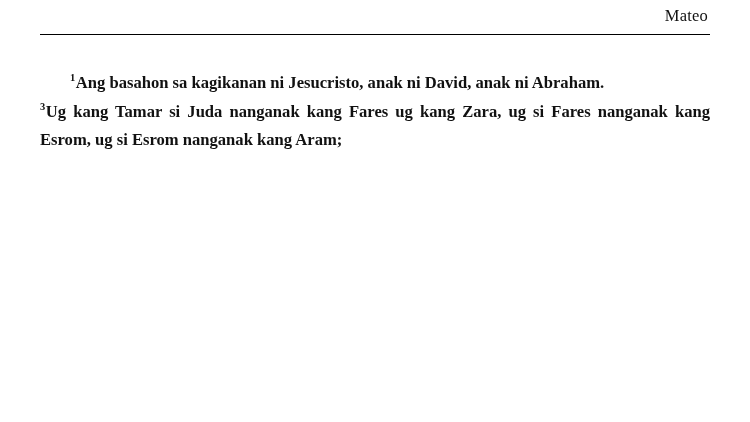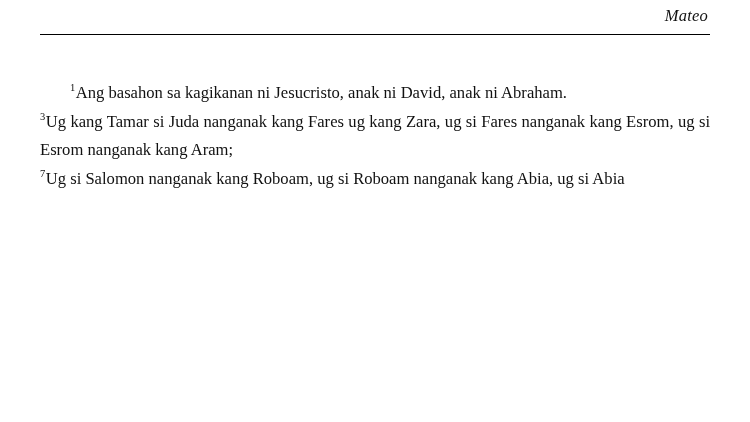--- a/index.html
+++ b/index.html
@@ -23,37 +23,37 @@
   }
   .header {
     height: 34px;
     display: flex;
     align-items: flex-start;
     justify-content: flex-end;
     padding-top: 6px;
     box-sizing: border-box;
   }
   .header-title {
-    font-style: italic;
     font-size: 16.5px;
     letter-spacing: 0.2px;
     padding-right: 2px;
   }
   .rule {
     height: 0;
     border-top: 1.6px solid #000000;
     margin: 0 0 0 0;
   }
   .body-text {
-    margin-top: 44px;
+    margin-top: 34px;
     font-size: 16.6px;
     line-height: 1.72;
     text-align: justify;
     text-justify: inter-word;
     hyphens: manual;
+    font-weight: bold;
   }
   .verse {
     margin: 0;
     text-indent: 0;
   }
   .verse.first {
     text-indent: 30px;
   }
   sup.vnum {
     font-size: 10.5px;
@@ -76,17 +76,16 @@
   <div class="body-text">
 
     <p class="verse first"><sup class="vnum">1</sup><span>Ang basahon sa kagikanan ni Jesucristo, anak ni David, anak ni Abraham.</span></p>
 
 
     <p class="verse"><sup class="vnum">3</sup><span>Ug kang Tamar si Juda nanganak kang Fares ug kang Zara, ug si Fares nanganak kang Esrom, ug si Esrom nanganak kang Aram;</span></p>
 
 
 
 
-    <p class="verse"><sup class="vnum">7</sup><span>Ug si Salomon nanganak kang Roboam, ug si Roboam nanganak kang Abia, ug si Abia</span></p>
 
   </div>
 
 </div>
 
 </body></html>

